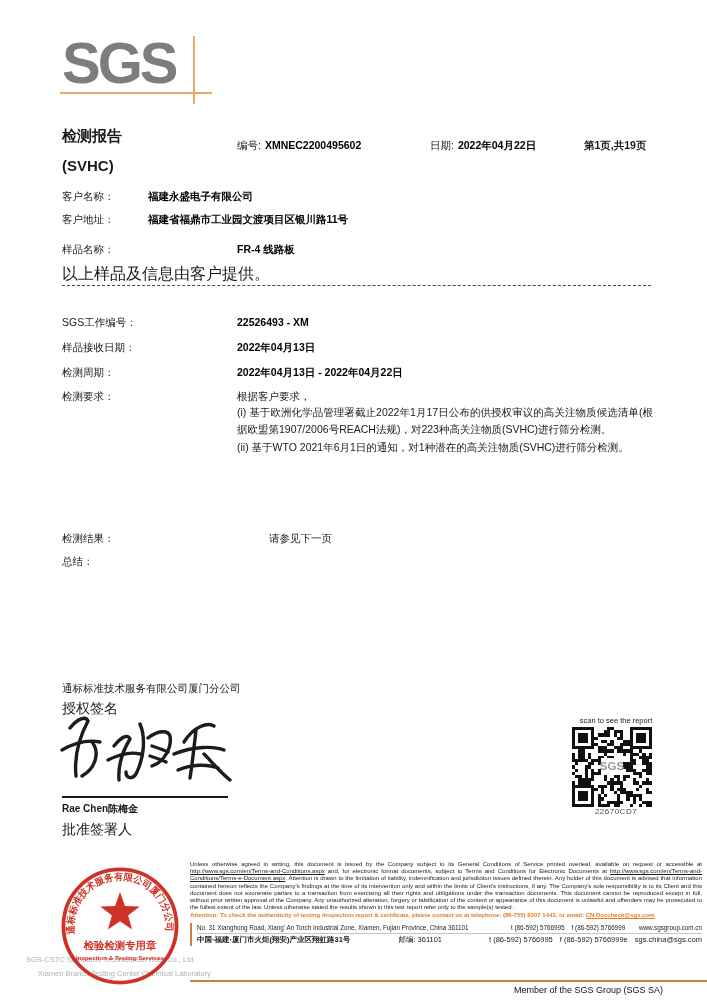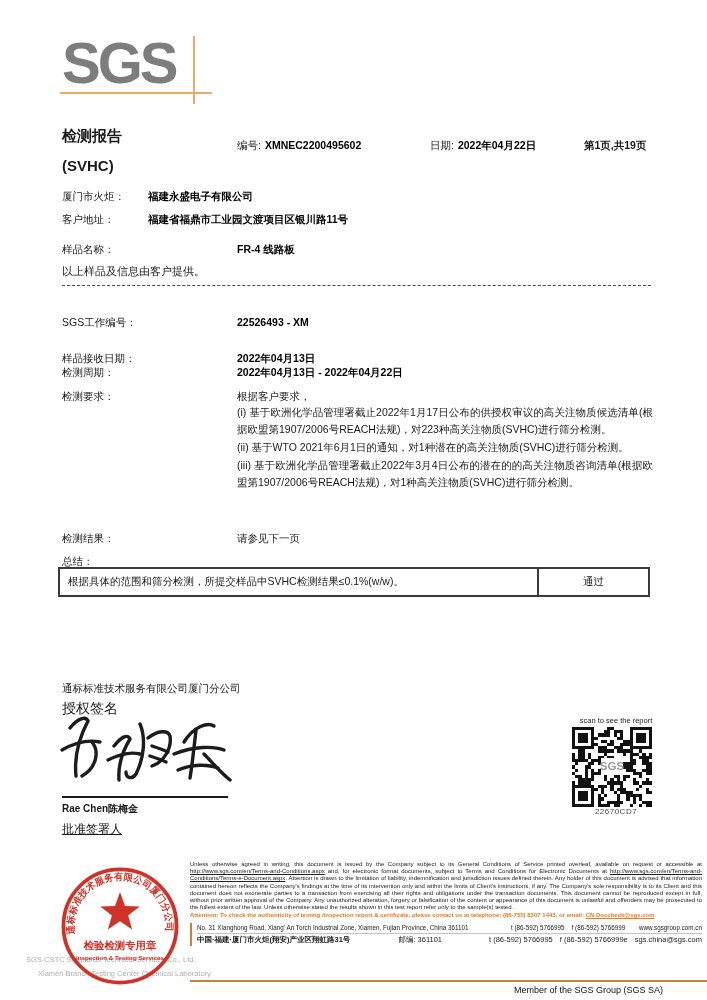--- a/index.html
+++ b/index.html
@@ -21,44 +21,44 @@
   .meta-date{left:430px;top:139px;}
   .meta-page{left:584px;top:139px;font-weight:bold;}
   .lbl{font-weight:normal;margin-top:41px;}
   .val{font-weight:bold;color:#000;margin-left:4px;}
 
   
   .row{font-size:10.5px;left:62px;}
   .row .v148{position:absolute;left:86px;font-weight:bold;color:#000;}
   .row .v175{position:absolute;left:175px;font-weight:bold;color:#000;}
   .r-client-name{top:190px;} .r-client-addr{top:213px;}
-  .r-sample-name{top:243px;} .r-sample-note{top:264px;font-size:11px;text-align:right;}
+  .r-sample-name{top:243px;} .r-sample-note{top:264px;font-size:16px;text-align:right;}
   .dashed{left:62px;top:285px;width:589px;border-top:1px dashed #4a4a4a;height:0;}
-  .r-job{top:316px;text-align:center;} .r-recv{top:352px;} .r-period{top:366px;}
+  .r-job{top:316px;text-align:center;} .r-recv{top:341px;} .r-period{top:366px;}
   .r-req{top:390px;} .r-result{top:532px;font-family:Liberation Serif, serif;}
 
   .req-paras{position:absolute;left:237px;top:404px;width:416px;font-size:10.5px;
              line-height:17px;white-space:normal;text-align:justify;}
   .req-paras p{margin:0 0 1px 0;}
 
   .summary-label{left:62px;top:555px;font-size:10.5px;}
   .summary-table{position:absolute;left:58px;top:567px;width:592px;height:30px;
                  border:2px solid #3a3a3a;display:flex;box-sizing:border-box;}
   .summary-table .cell-text{width:477px;display:flex;align-items:center;padding:0 8px;
                  font-size:10.5px;box-sizing:border-box;}
   .summary-table .cell-verdict{flex:1;display:flex;align-items:center;justify-content:center;
                  border-left:2px solid #3a3a3a;font-size:10.5px;}
 
   
   .sig-company{left:62px;top:682px;font-size:10.5px;}
   .sig-auth{left:62px;top:700px;font-size:14px;}
   .sig-svg{left:56px;top:712px;}
   .sig-underline{left:62px;top:796px;width:166px;height:2px;background:#1a1a1a;}
   .signer{left:62px;top:802px;font-size:10px;font-weight:bold;}
-  .approver{left:62px;top:821px;font-size:12px;text-decoration:underline;}
+  .approver{left:62px;top:821px;font-size:14px;}
 
   
   .qr-caption{left:561px;top:716px;width:110px;text-align:center;font-size:7.5px;color:#222;}
   .qr-svg{left:572px;top:727px;}
   .qr-code-label{left:561px;top:807px;width:110px;text-align:center;font-size:8px;
                  color:#4a4a4a;letter-spacing:.5px;}
 
   
   .grayco1{left:26px;top:955px;font-size:7.5px;color:#b0b0b0;}
   .grayco2{left:38px;top:969px;font-size:7.5px;color:#b0b0b0;}
@@ -94,21 +94,21 @@
 
   <div class="abs meta meta-no">
     <span class="lbl">编号:</span><span class="val">XMNEC2200495602</span>
   </div>
   <div class="abs meta meta-date">
     <span class="lbl">日期:</span><span class="val">2022年04月22日</span>
   </div>
   <div class="abs meta meta-page">第1页,共19页</div>
 
   <div class="abs row r-client-name">
-    <span>厦门市火炬：</span>
+    <span>客户名称：</span>
     <span class="v148">福建永盛电子有限公司</span>
   </div>
   <div class="abs row r-client-addr">
     <span>客户地址：</span>
     <span class="v148">福建省福鼎市工业园文渡项目区银川路11号</span>
   </div>
 
   <div class="abs row r-sample-name">
     <span>样品名称：</span>
     <span class="v175">FR-4 线路板</span>
@@ -130,33 +130,28 @@
     <span class="v175">2022年04月13日 - 2022年04月22日</span>
   </div>
   <div class="abs row r-req">
     <span>检测要求：</span>
     <span class="v175" style="font-weight:normal;color:#1a1a1a;">根据客户要求，</span>
   </div>
 
   <div class="req-paras">
     <p>(i) 基于欧洲化学品管理署截止2022年1月17日公布的供授权审议的高关注物质候选清单(根据欧盟第1907/2006号REACH法规)，对223种高关注物质(SVHC)进行筛分检测。</p>
     <p>(ii) 基于WTO 2021年6月1日的通知，对1种潜在的高关注物质(SVHC)进行筛分检测。</p>
-    <p>(iii) 基于欧洲化学品管理署截止2022年3月4日公布的潜在的的高关注物质咨询清单(根据欧盟第1907/2006号REACH法规)，对1种高关注物质(SVHC)进行筛分检测。</p>
   </div>
 
   <div class="abs row r-result">
     <span>检测结果：</span>
-    <span class="v175" style="font-weight:normal;color:#1a1a1a;">请参见下一页</span>
+    <span class="v175" style="font-weight:normal;color:#1a1a1a;margin-left:32px;">请参见下一页</span>
   </div>
 
   <div class="abs summary-label">总结：</div>
-  <div class="summary-table">
-    <div class="cell-text">根据具体的范围和筛分检测，所提交样品中SVHC检测结果≤0.1%(w/w)。</div>
-    <div class="cell-verdict">通过</div>
-  </div>
 
   <div class="abs sig-company">通标标准技术服务有限公司厦门分公司</div>
   <div class="abs sig-auth">授权签名</div>
 
   <svg class="abs sig-svg" width="185" height="85" viewBox="0 0 185 85">
     <g fill="none" stroke="#1c1c1c" stroke-width="3.4" stroke-linecap="round" stroke-linejoin="round">
       <path d="M14,16 C22,6 30,4 32,9 C24,24 18,44 20,64"></path>
       <path d="M6,38 C20,30 34,28 44,30"></path>
       <path d="M36,30 C44,40 40,56 26,64"></path>
       <path d="M58,34 C66,24 72,22 74,27 C66,40 62,54 63,68"></path>

